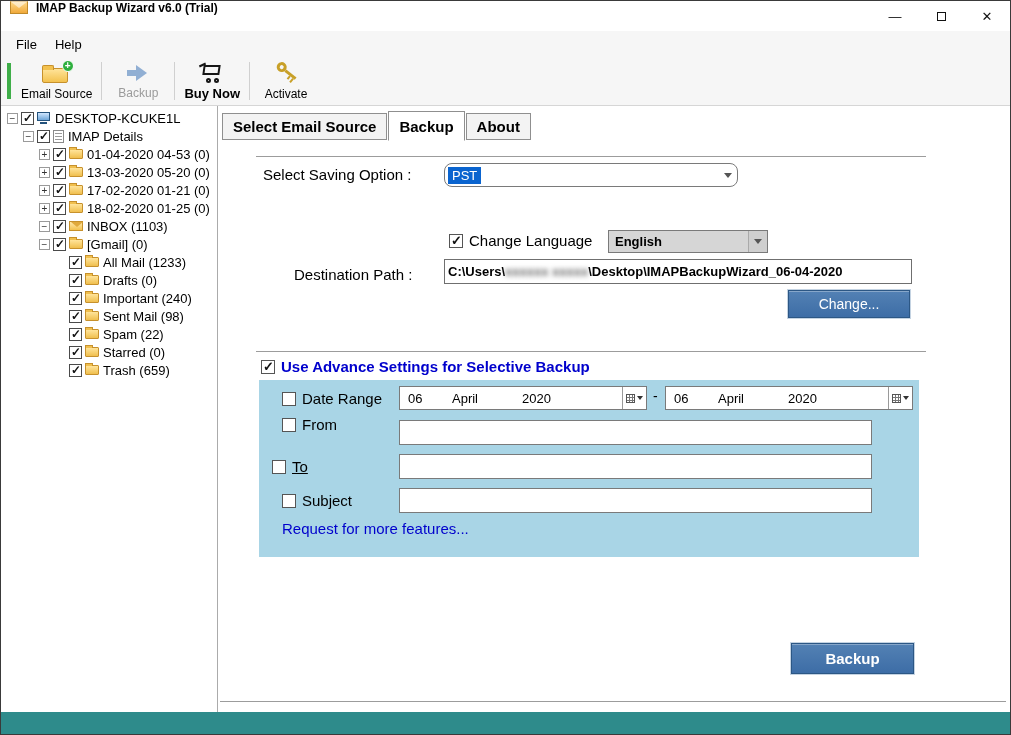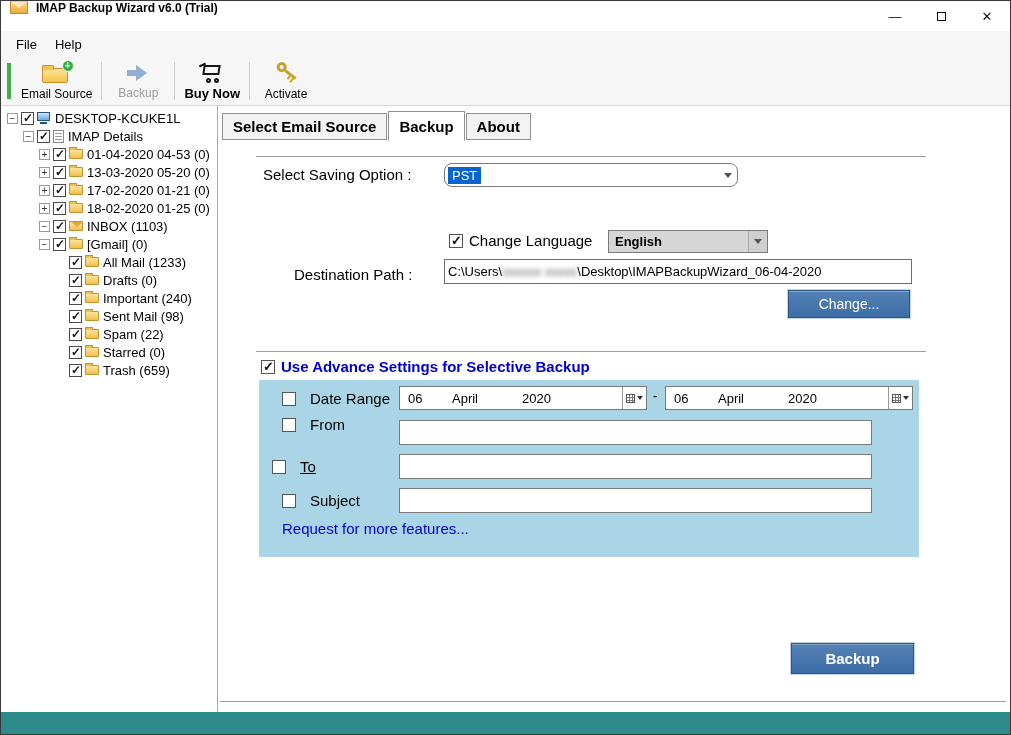--- a/index.html
+++ b/index.html
@@ -92,29 +92,29 @@
   #combo-lang .val { padding-left:6px; }
   #combo-lang .combo-arrow { border-left:1px solid #aaa; background:#cfcfcf; }
 
   .ckrow { position:absolute; display:flex; align-items:center; gap:6px; font-size:15px; white-space:nowrap; }
   #row-lang { left:231px; top:126px; }
   #row-advance { left:43px; top:252px; }
   .fck { width:14px; height:14px; border:1px solid #555; background:#fff; position:relative; flex:none; }
   .fck.checked::after { content:"✓"; position:absolute; left:1px; top:-2px; font-size:13px; font-weight:bold; color:#111; }
   .adv-label { color:var(--link_blue,#0000cc); font-weight:bold; }
 
-  #input-path { position:absolute; left:226px; top:153px; width:468px; height:25px; border:1px solid #6f6f6f; background:#fff; font-size:13px; display:flex; align-items:center; padding:0 3px; white-space:pre; overflow:hidden; }
+  #input-path { position:absolute; left:226px; top:153px; width:468px; height:25px; border:1px solid #6f6f6f; background:#fff; font-size:13px; display:flex; align-items:center; padding:0 3px; white-space:pre; overflow:hidden;font-weight:bold; }
   .blurred { filter:blur(2.5px); color:#666; }
 
   .btn { position:absolute; background:linear-gradient(#5381b4, var(--button_blue,#3d6da6)); color:#fff; border:1px solid #2c5785; box-shadow:0 0 0 1px #c4d3e2, inset 0 1px 0 rgba(255,255,255,.3); display:flex; align-items:center; justify-content:center; cursor:pointer; }
   #btn-change { left:570px; top:184px; width:122px; height:28px; font-size:14px; }
   #btn-backup { left:573px; top:537px; width:123px; height:31px; font-size:15px; font-weight:bold; }
 
   #panel { position:absolute; left:41px; top:274px; width:660px; height:177px; background:var(--panel_blue,#a9d5e6); }
-  .prow { position:absolute; display:flex; align-items:center; gap:14px; font-size:15px; white-space:nowrap; }
+  .prow { position:absolute; display:flex; align-items:center; gap:6px; font-size:15px; white-space:nowrap; }
   #row-daterange { left:23px; top:10px; }
   #row-from { left:23px; top:36px; }
   #row-to { left:13px; top:78px;text-decoration:underline; }
   #row-subject { left:23px; top:112px; }
 
   .datefield { position:absolute; height:24px; background:#fff; border:1px solid #7a7a7a; font-size:13px; }
   #date1 { left:140px; top:6px; width:248px; }
   #date2 { left:406px; top:6px; width:248px; }
   .datefield .d { position:absolute; top:4px; }
   .d-day { left:8px; } .d-month { left:52px; } .d-year { left:122px; }

